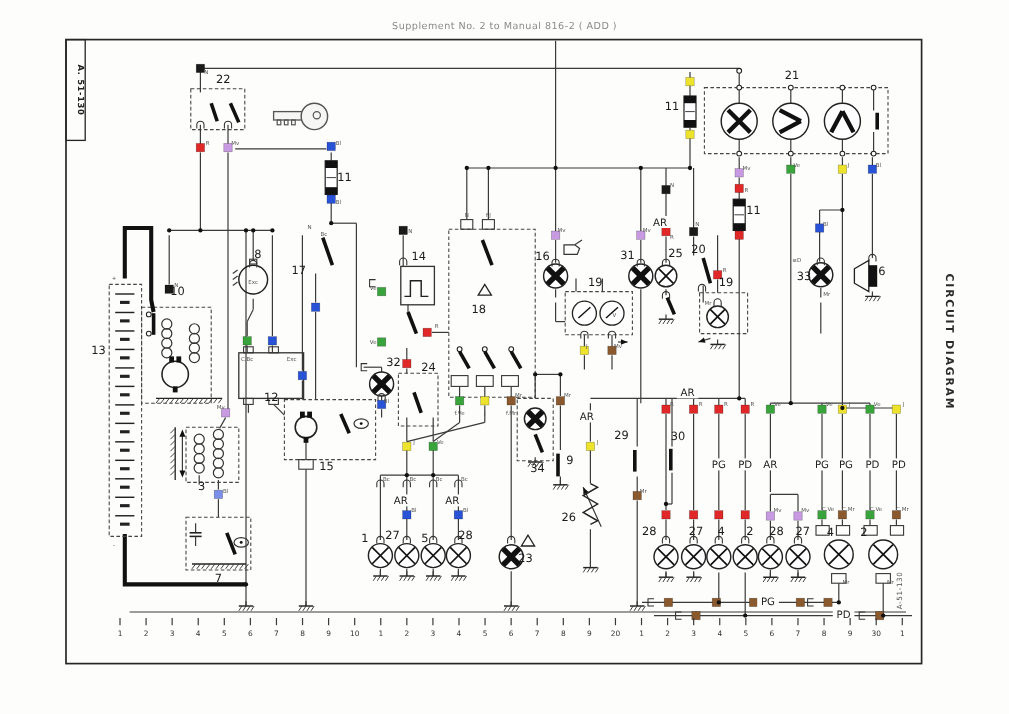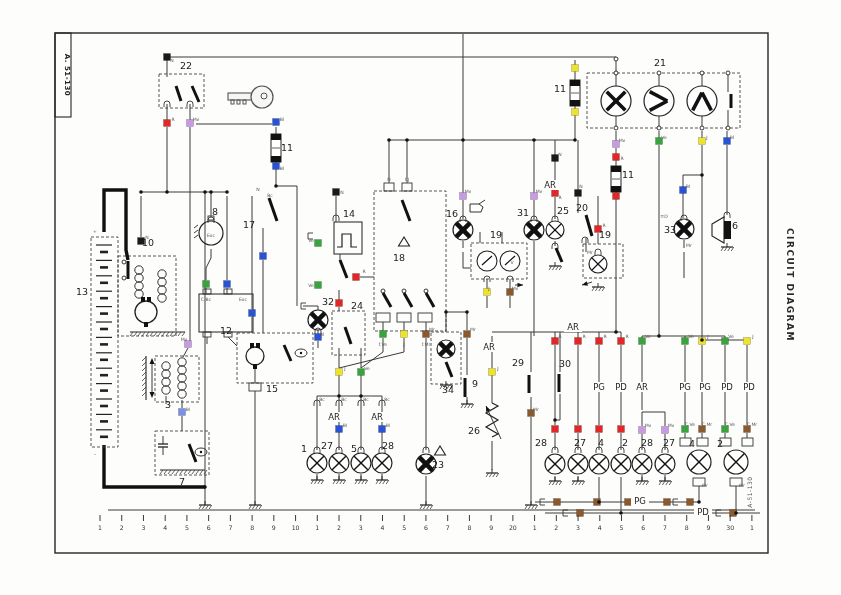--- a/index.html
+++ b/index.html
@@ -15,20 +15,21 @@
   .wirelab{font-size:8.5px;fill:#222;}
   .tinylab{font-size:4.6px;fill:#555;}
   .termnum{font-size:6.2px;fill:#333;}
   .framelab{font-size:7px;font-weight:bold;fill:#222;letter-spacing:.5px;}
   .innerlab{font-size:6px;fill:#555;letter-spacing:.5px;}
 </style>
 </head>
 <body>
 
 <div id="page">
+  <div id="title">Supplement No. 2 to Manual 816-2 ( ADD )</div>
   <div id="right-label">CIRCUIT DIAGRAM</div>
   <svg id="diagram" width="841" height="595" viewBox="0 0 841 595">
       <rect x="55" y="33" width="713" height="520" fill="none" stroke="#262626" stroke-width="1.4"></rect>
       <rect x="55" y="33" width="16" height="84" fill="none" stroke="#262626" stroke-width="1.1"></rect>
       <text x="65" y="75" class="framelab" text-anchor="middle" transform="rotate(90 65 75)">A. 51-130</text>
       <rect x="159" y="74" width="45" height="34" fill="none" stroke="#444" stroke-width="0.9" stroke-dasharray="3 2"></rect>
       <rect x="587" y="73" width="153" height="55" fill="none" stroke="#444" stroke-width="0.9" stroke-dasharray="3 2"></rect>
       <rect x="118" y="256" width="58" height="80" fill="none" stroke="#444" stroke-width="0.9" stroke-dasharray="3 2"></rect>
       <rect x="237" y="333" width="76" height="50" fill="none" stroke="#444" stroke-width="0.9" stroke-dasharray="3 2"></rect>
       <rect x="155" y="356" width="44" height="46" fill="none" stroke="#444" stroke-width="0.9" stroke-dasharray="3 2"></rect>

